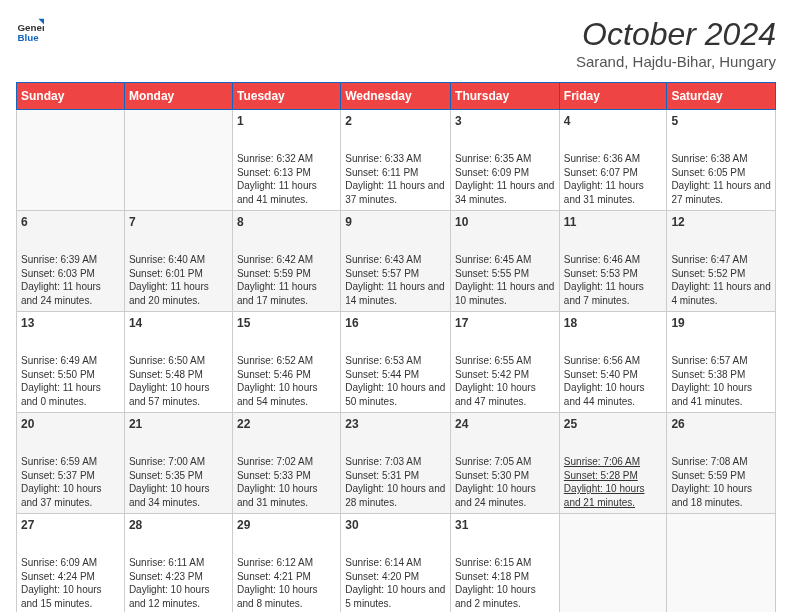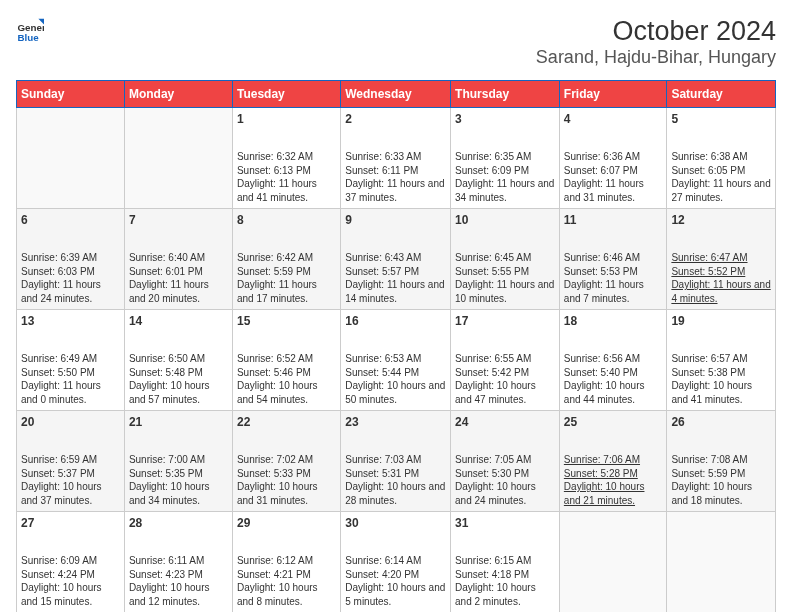--- a/index.html
+++ b/index.html
@@ -22,26 +22,27 @@
       gap: 4px;
     }
     .logo-icon {
       width: 28px;
       height: 28px;
     }
     .title-block {
       text-align: right;
     }
     .month-title {
-      font-size: 27px;
+      font-size: 32px;
       font-weight: normal;
       color: #333;
+      font-style: italic;
     }
     .subtitle {
-      font-size: 18px;
+      font-size: 15px;
       color: #555;
     }
     table {
       width: 100%;
       border-collapse: collapse;
       font-size: 11px;
     }
     thead tr th {
       background-color: #ef4444;
       color: #fff;
@@ -178,21 +179,21 @@
 Daylight: 11 hours and 10 minutes.</div>
         </td>
         <td>
           <span class="day-num">11</span>
           <div class="day-info" style="white-space: pre-line;">Sunrise: 6:46 AM
 Sunset: 5:53 PM
 Daylight: 11 hours and 7 minutes.</div>
         </td>
         <td>
           <span class="day-num">12</span>
-          <div class="day-info" style="white-space: pre-line; text-decoration: underline;">Sunrise: 6:47 AM
+          <div class="day-info" style="white-space: pre-line;">Sunrise: 6:47 AM
 Sunset: 5:52 PM
 Daylight: 11 hours and 4 minutes.</div>
         </td>
       </tr>
       <tr>
         <td>
           <span class="day-num">13</span>
           <div class="day-info" style="white-space: pre-line;">Sunrise: 6:49 AM
 Sunset: 5:50 PM
 Daylight: 11 hours and 0 minutes.</div>

